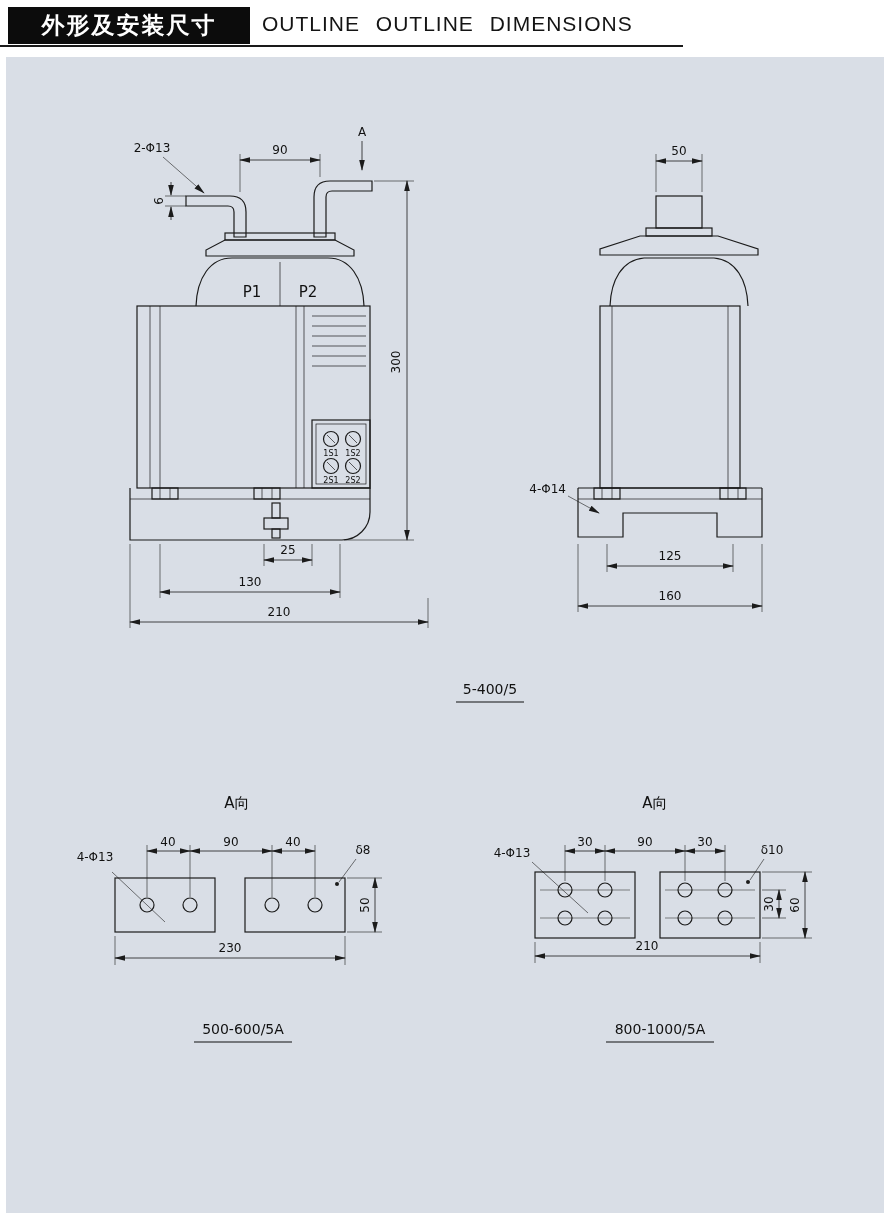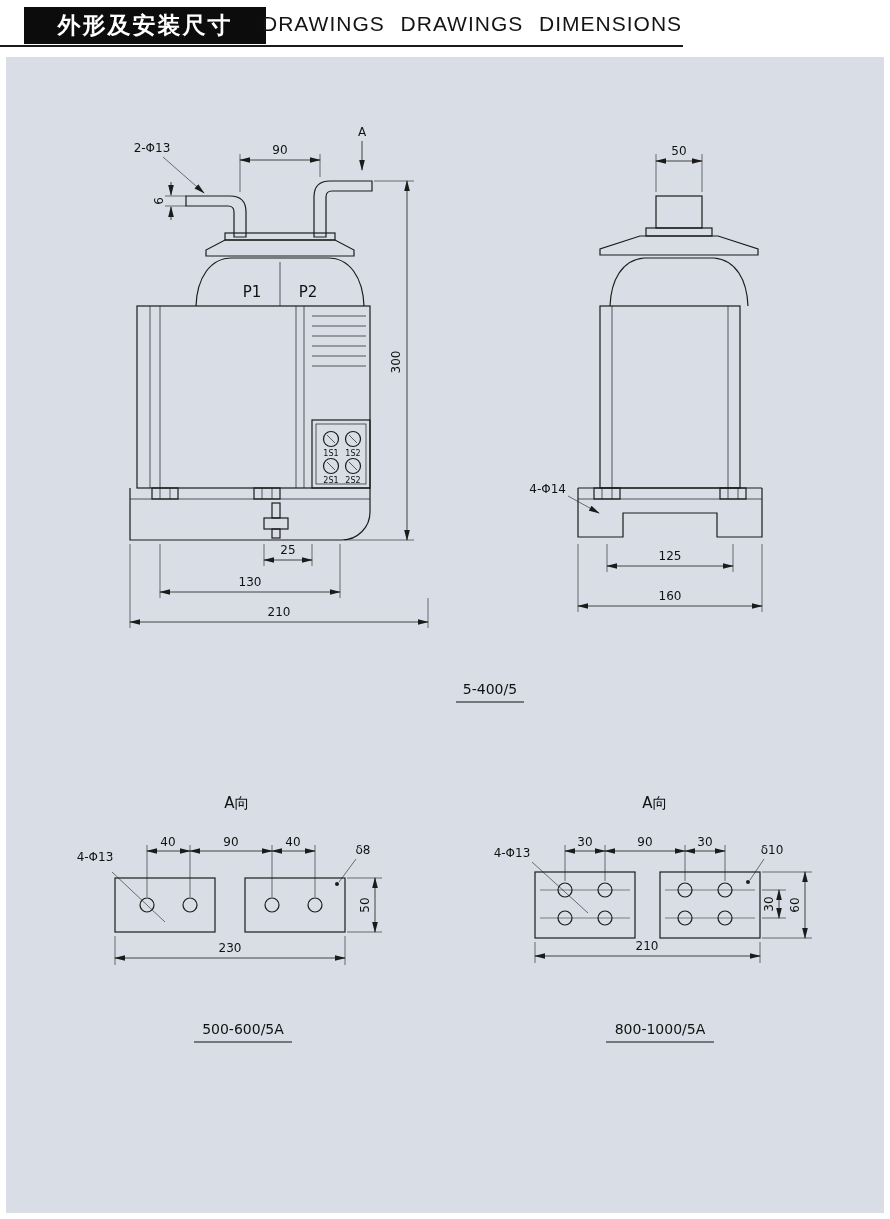--- a/index.html
+++ b/index.html
@@ -1,18 +1,18 @@
 <!DOCTYPE html>
 <html><head>
 <meta charset="utf-8">
 <style>
   html,body{margin:0;padding:0;background:#ffffff;}
   .page{position:relative;width:890px;height:1219px;background:#ffffff;overflow:hidden;
         font-family:"DejaVu Sans",sans-serif;}
-  .header-badge{position:absolute;left:24px;top:7px;width:242px;height:37px;background:#0c0c0c;
+  .header-badge{position:absolute;left:8px;top:7px;width:242px;height:37px;background:#0c0c0c;
         color:#ffffff;display:flex;align-items:center;justify-content:center;
         font-size:23px;font-weight:bold;letter-spacing:2px;}
   .header-title{position:absolute;left:262px;top:12px;font-size:21px;color:#141414;
         letter-spacing:1px;word-spacing:9px;font-family:"Liberation Sans","DejaVu Sans",sans-serif;}
   .header-rule{position:absolute;left:0;top:45px;width:683px;height:2px;background:#1a1a1a;}
   .panel{position:absolute;left:6px;top:57px;width:878px;height:1156px;background:#d9dee6;}
   svg.drawing{position:absolute;left:0;top:0;}
   .ol{fill:none;stroke:#1b1b1b;stroke-width:1.2;}
   .tl{fill:none;stroke:#1b1b1b;stroke-width:0.7;}
   .dl{fill:none;stroke:#1b1b1b;stroke-width:0.8;}
@@ -24,21 +24,21 @@
   .cap{font-size:14px;}
   .tiny{font-size:8px;}
 </style>
 </head>
 <body>
 
 <div class="page">
   <div class="header-badge">
     <span>外形及安装尺寸</span>
   </div>
-  <div class="header-title">DRAWINGS DRAWINGS DIMENSIONS</div>
+  <div class="header-title">OUTLINE OUTLINE DIMENSIONS</div>
   <div class="header-rule"></div>
   <div class="panel"></div>
 
   <svg class="drawing" width="890" height="1219" viewBox="0 0 890 1219" xmlns="http://www.w3.org/2000/svg">
     <defs>
       <marker id="arr" viewBox="0 0 10 6" refX="9.2" refY="3" markerWidth="11" markerHeight="7" orient="auto-start-reverse" markerUnits="userSpaceOnUse">
         <path d="M0,0.4 L10,3 L0,5.6 Z" fill="#1b1b1b"></path>
       </marker>
     </defs>
 

